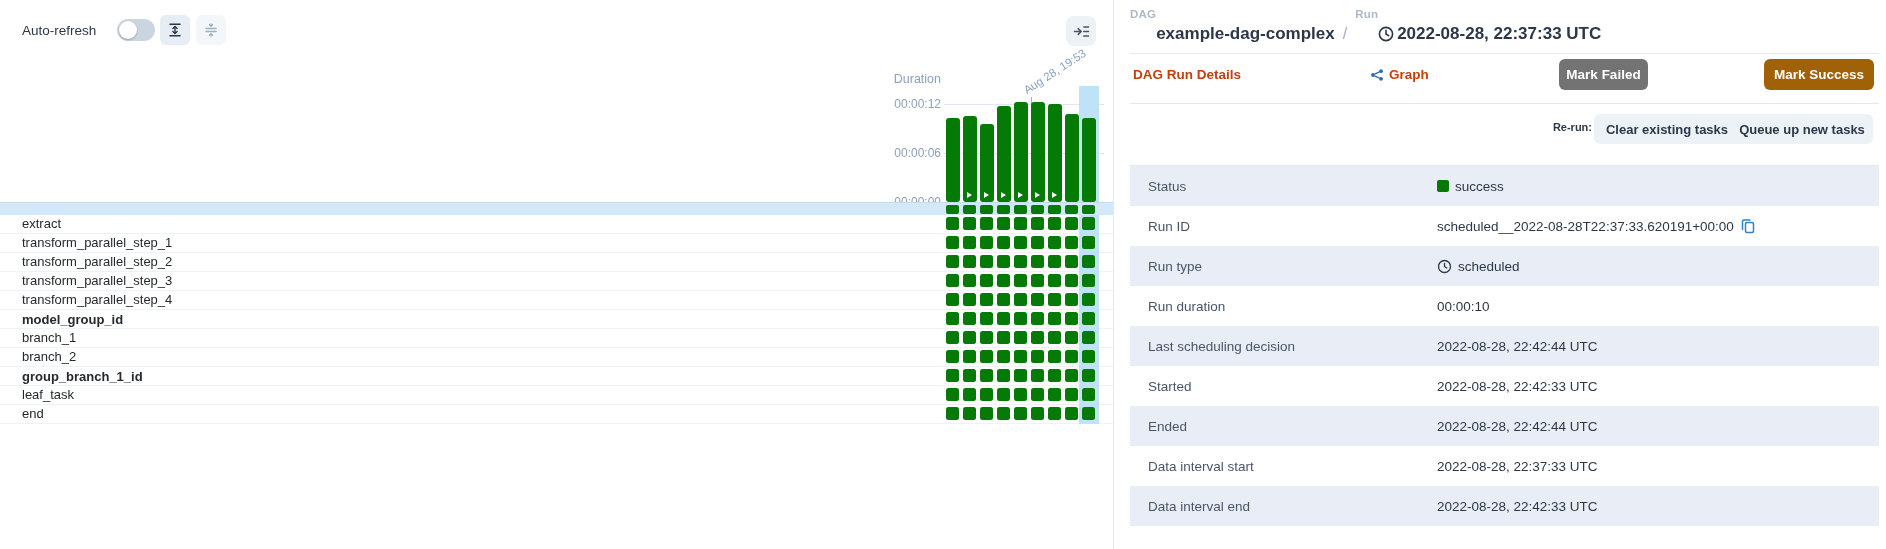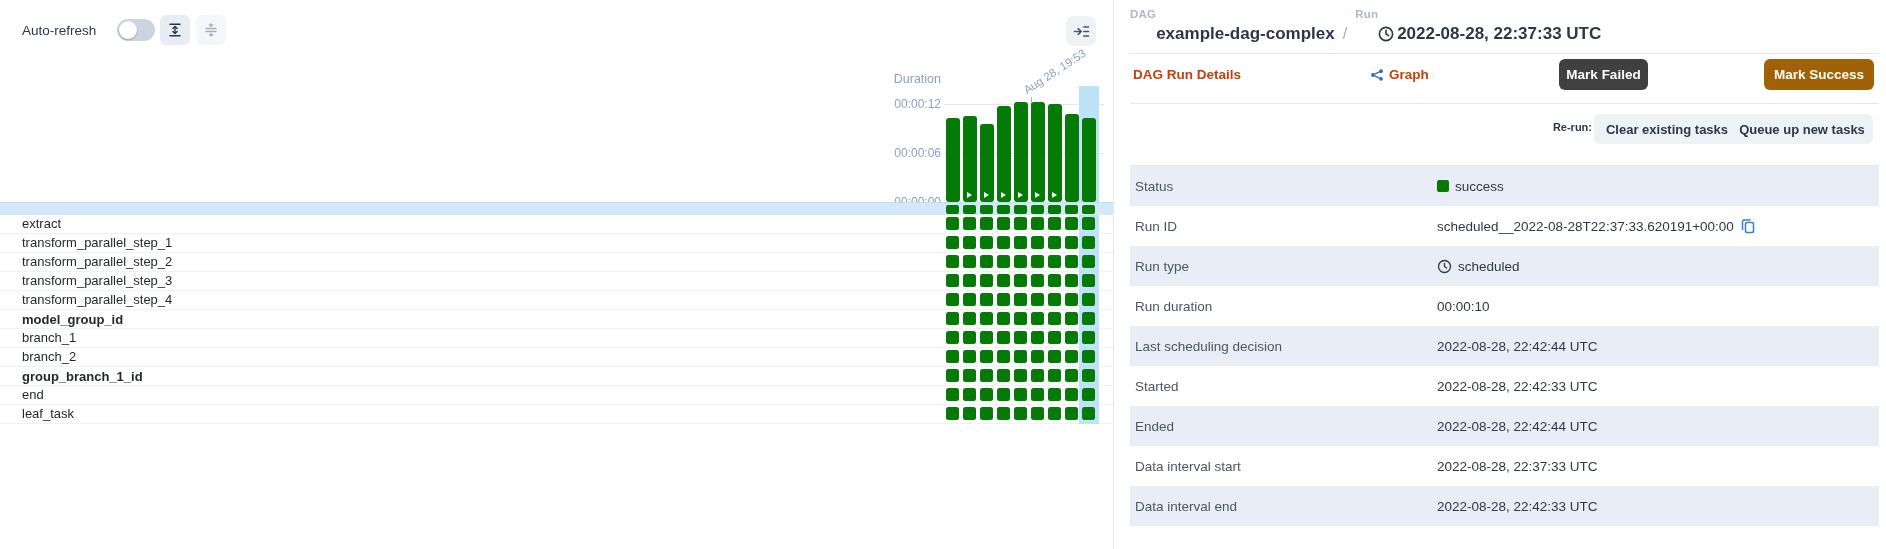--- a/index.html
+++ b/index.html
@@ -56,34 +56,34 @@
   .hdr-col{display:flex;flex-direction:row;}
   .hdr-small{font-size:11.5px;font-weight:bold;color:#aeb9c8;letter-spacing:.2px;}
   .hdr-big{font-size:17px;font-weight:bold;color:#2d3748;display:flex;align-items:center;gap:3px;margin-top:16px;}
   .hdr-slash{font-size:16px;color:#a0aec0;padding-bottom:1px;}
 
   .link-btn{position:absolute;background:none;border:none;padding:0;cursor:pointer;
             font-family:inherit;font-size:13.5px;font-weight:bold;color:#c2410c;
             display:flex;align-items:center;gap:5px;}
   .solid-btn{position:absolute;top:59px;height:31px;border:none;border-radius:6px;cursor:pointer;
              font-family:inherit;font-size:13.5px;font-weight:bold;color:#fff;}
-  .btn-failed{left:429px;width:89px;background:#404040;}
+  .btn-failed{left:429px;width:89px;background:#737373;}
   .btn-success{left:634px;width:110px;background:#a16207;}
 
   .rerun-label{position:absolute;left:408px;top:121px;width:54px;text-align:right;
                font-size:11px;font-weight:bold;color:#2d3748;}
   .gray-btn{position:absolute;top:114px;height:30px;border:none;border-radius:6px;cursor:pointer;
             background:#edf2f7;font-family:inherit;font-size:13px;font-weight:bold;color:#2d3748;}
   .btn-clear{left:464px;width:146px;}
   .btn-queue{left:601px;width:142px;}
 
   .details-table{position:absolute;left:0;top:166px;width:749px;}
   .drow{position:relative;height:40px;display:flex;align-items:center;background:#fff;}
   .drow.striped{background:#e9eef6;}
-  .dlabel{width:307px;padding-left:5px;box-sizing:border-box;font-size:13.5px;color:#4a5568;}
+  .dlabel{width:307px;padding-left:18px;box-sizing:border-box;font-size:13.5px;color:#4a5568;}
   .dvalue{font-size:13.5px;color:#2d3748;display:flex;align-items:center;gap:6px;}
   .status-sq{display:inline-block;width:12px;height:12px;border-radius:2px;background:#067a06;}
   svg{display:block;}
 </style>
 </head>
 <body>
 
 <div class="app">
 
   <div class="left-panel">
@@ -290,34 +290,34 @@
           <div class="tsq" style="left: 980px;"></div>
           <div class="tsq" style="left: 997px;"></div>
           <div class="tsq" style="left: 1014px;"></div>
           <div class="tsq" style="left: 1031px;"></div>
           <div class="tsq" style="left: 1048px;"></div>
           <div class="tsq" style="left: 1065px;"></div>
           <div class="tsq" style="left: 1082px;"></div>
         </div>
         <div class="trow">
           <div class="hlcell"></div>
+          <span class="tlabel">leaf_task</span>
+          <div class="tsq" style="left: 946px;"></div>
+          <div class="tsq" style="left: 963px;"></div>
+          <div class="tsq" style="left: 980px;"></div>
+          <div class="tsq" style="left: 997px;"></div>
+          <div class="tsq" style="left: 1014px;"></div>
+          <div class="tsq" style="left: 1031px;"></div>
+          <div class="tsq" style="left: 1048px;"></div>
+          <div class="tsq" style="left: 1065px;"></div>
+          <div class="tsq" style="left: 1082px;"></div>
+        </div>
+        <div class="trow">
+          <div class="hlcell"></div>
           <span class="tlabel">end</span>
-          <div class="tsq" style="left: 946px;"></div>
-          <div class="tsq" style="left: 963px;"></div>
-          <div class="tsq" style="left: 980px;"></div>
-          <div class="tsq" style="left: 997px;"></div>
-          <div class="tsq" style="left: 1014px;"></div>
-          <div class="tsq" style="left: 1031px;"></div>
-          <div class="tsq" style="left: 1048px;"></div>
-          <div class="tsq" style="left: 1065px;"></div>
-          <div class="tsq" style="left: 1082px;"></div>
-        </div>
-        <div class="trow">
-          <div class="hlcell"></div>
-          <span class="tlabel">leaf_task</span>
           <div class="tsq" style="left: 946px;"></div>
           <div class="tsq" style="left: 963px;"></div>
           <div class="tsq" style="left: 980px;"></div>
           <div class="tsq" style="left: 997px;"></div>
           <div class="tsq" style="left: 1014px;"></div>
           <div class="tsq" style="left: 1031px;"></div>
           <div class="tsq" style="left: 1048px;"></div>
           <div class="tsq" style="left: 1065px;"></div>
           <div class="tsq" style="left: 1082px;"></div>
         </div>

